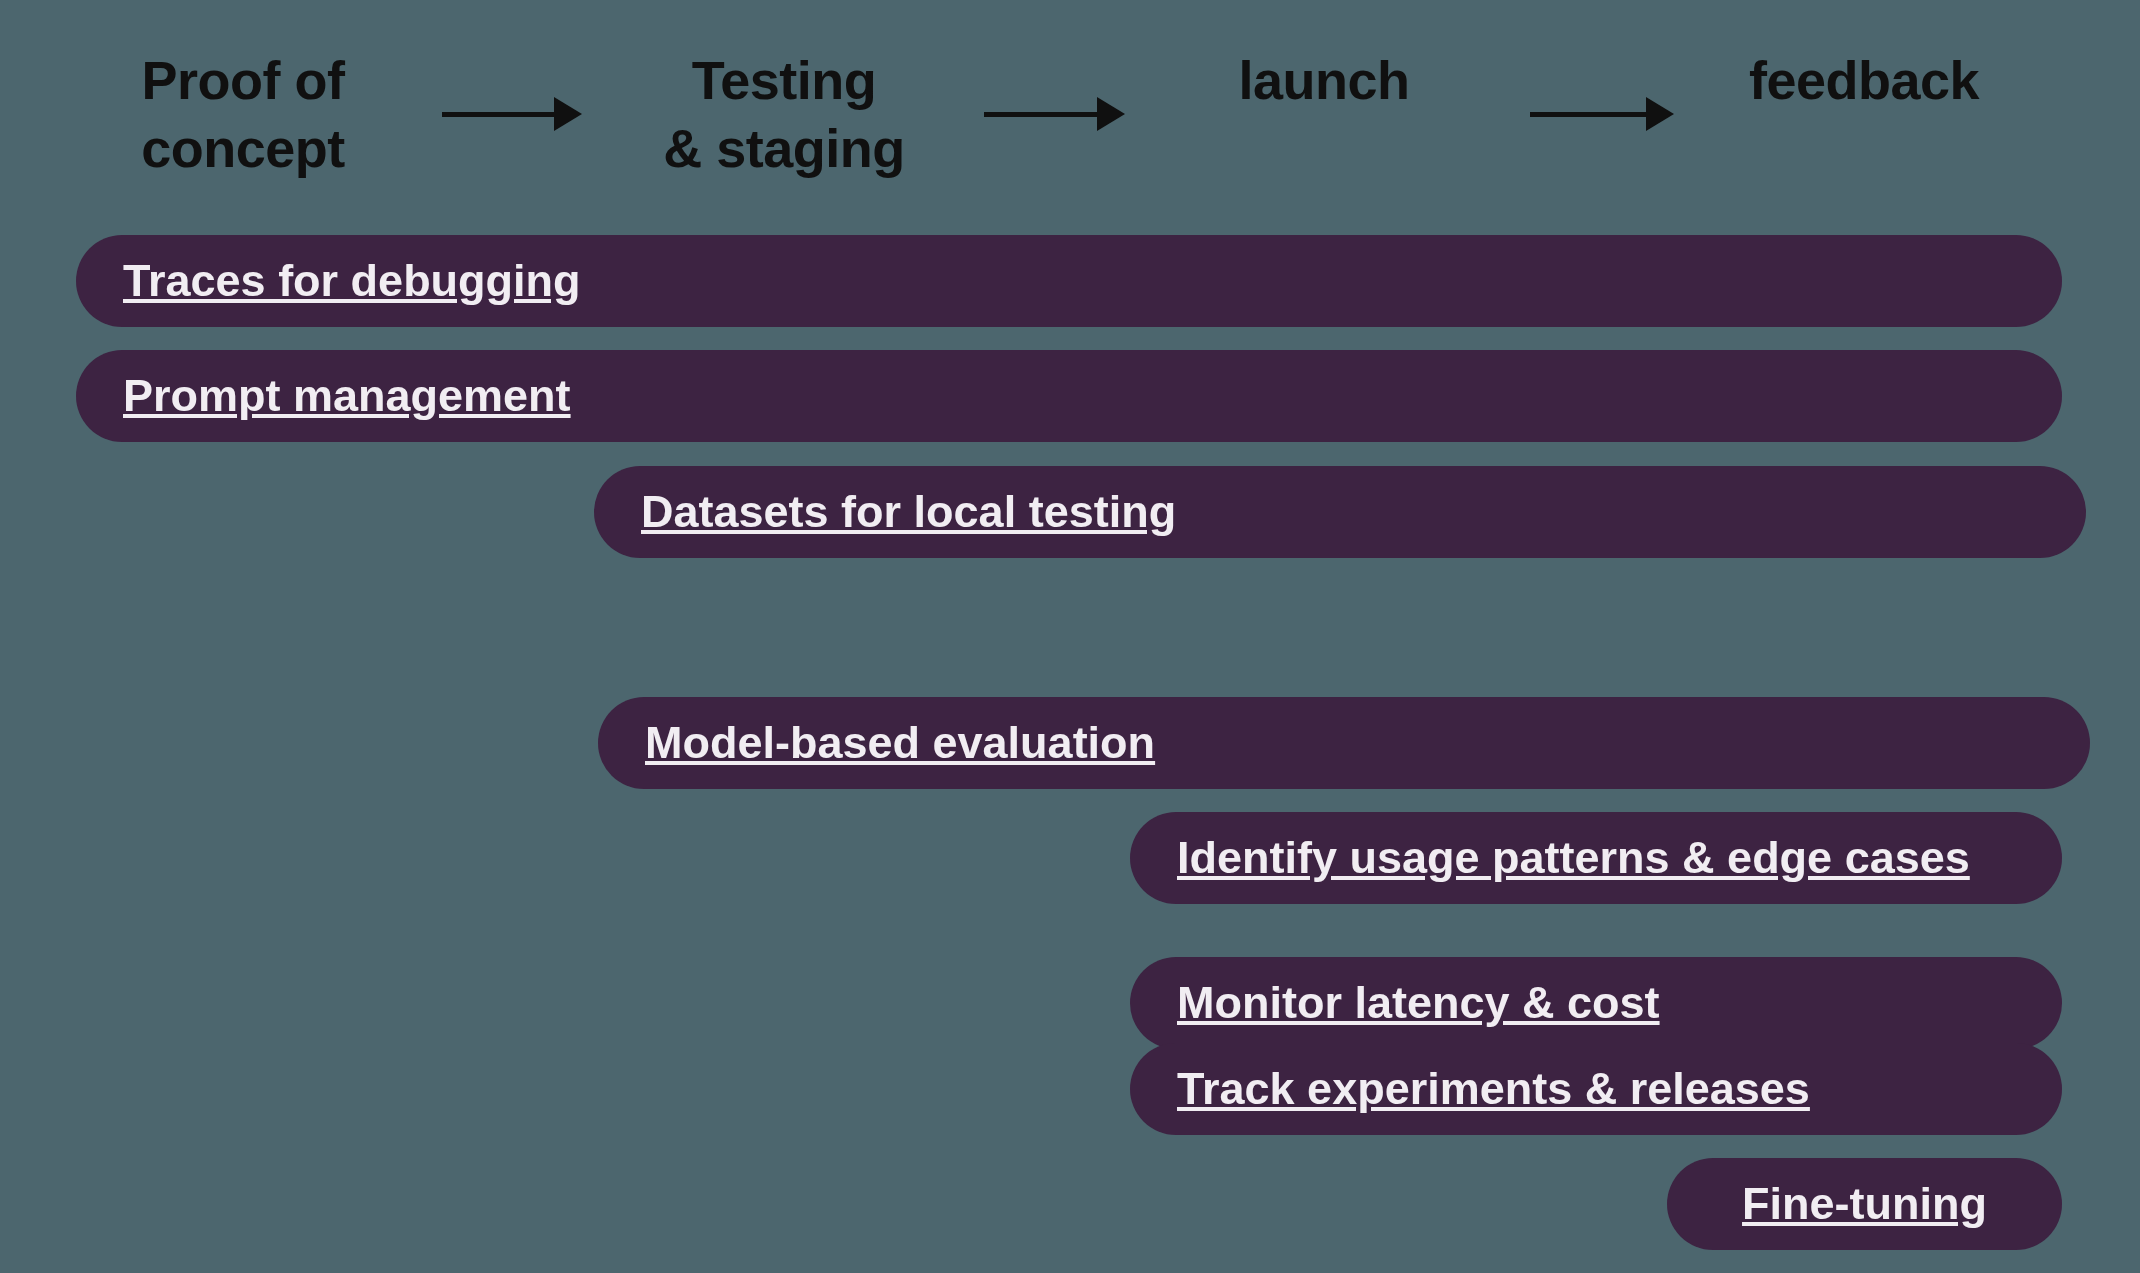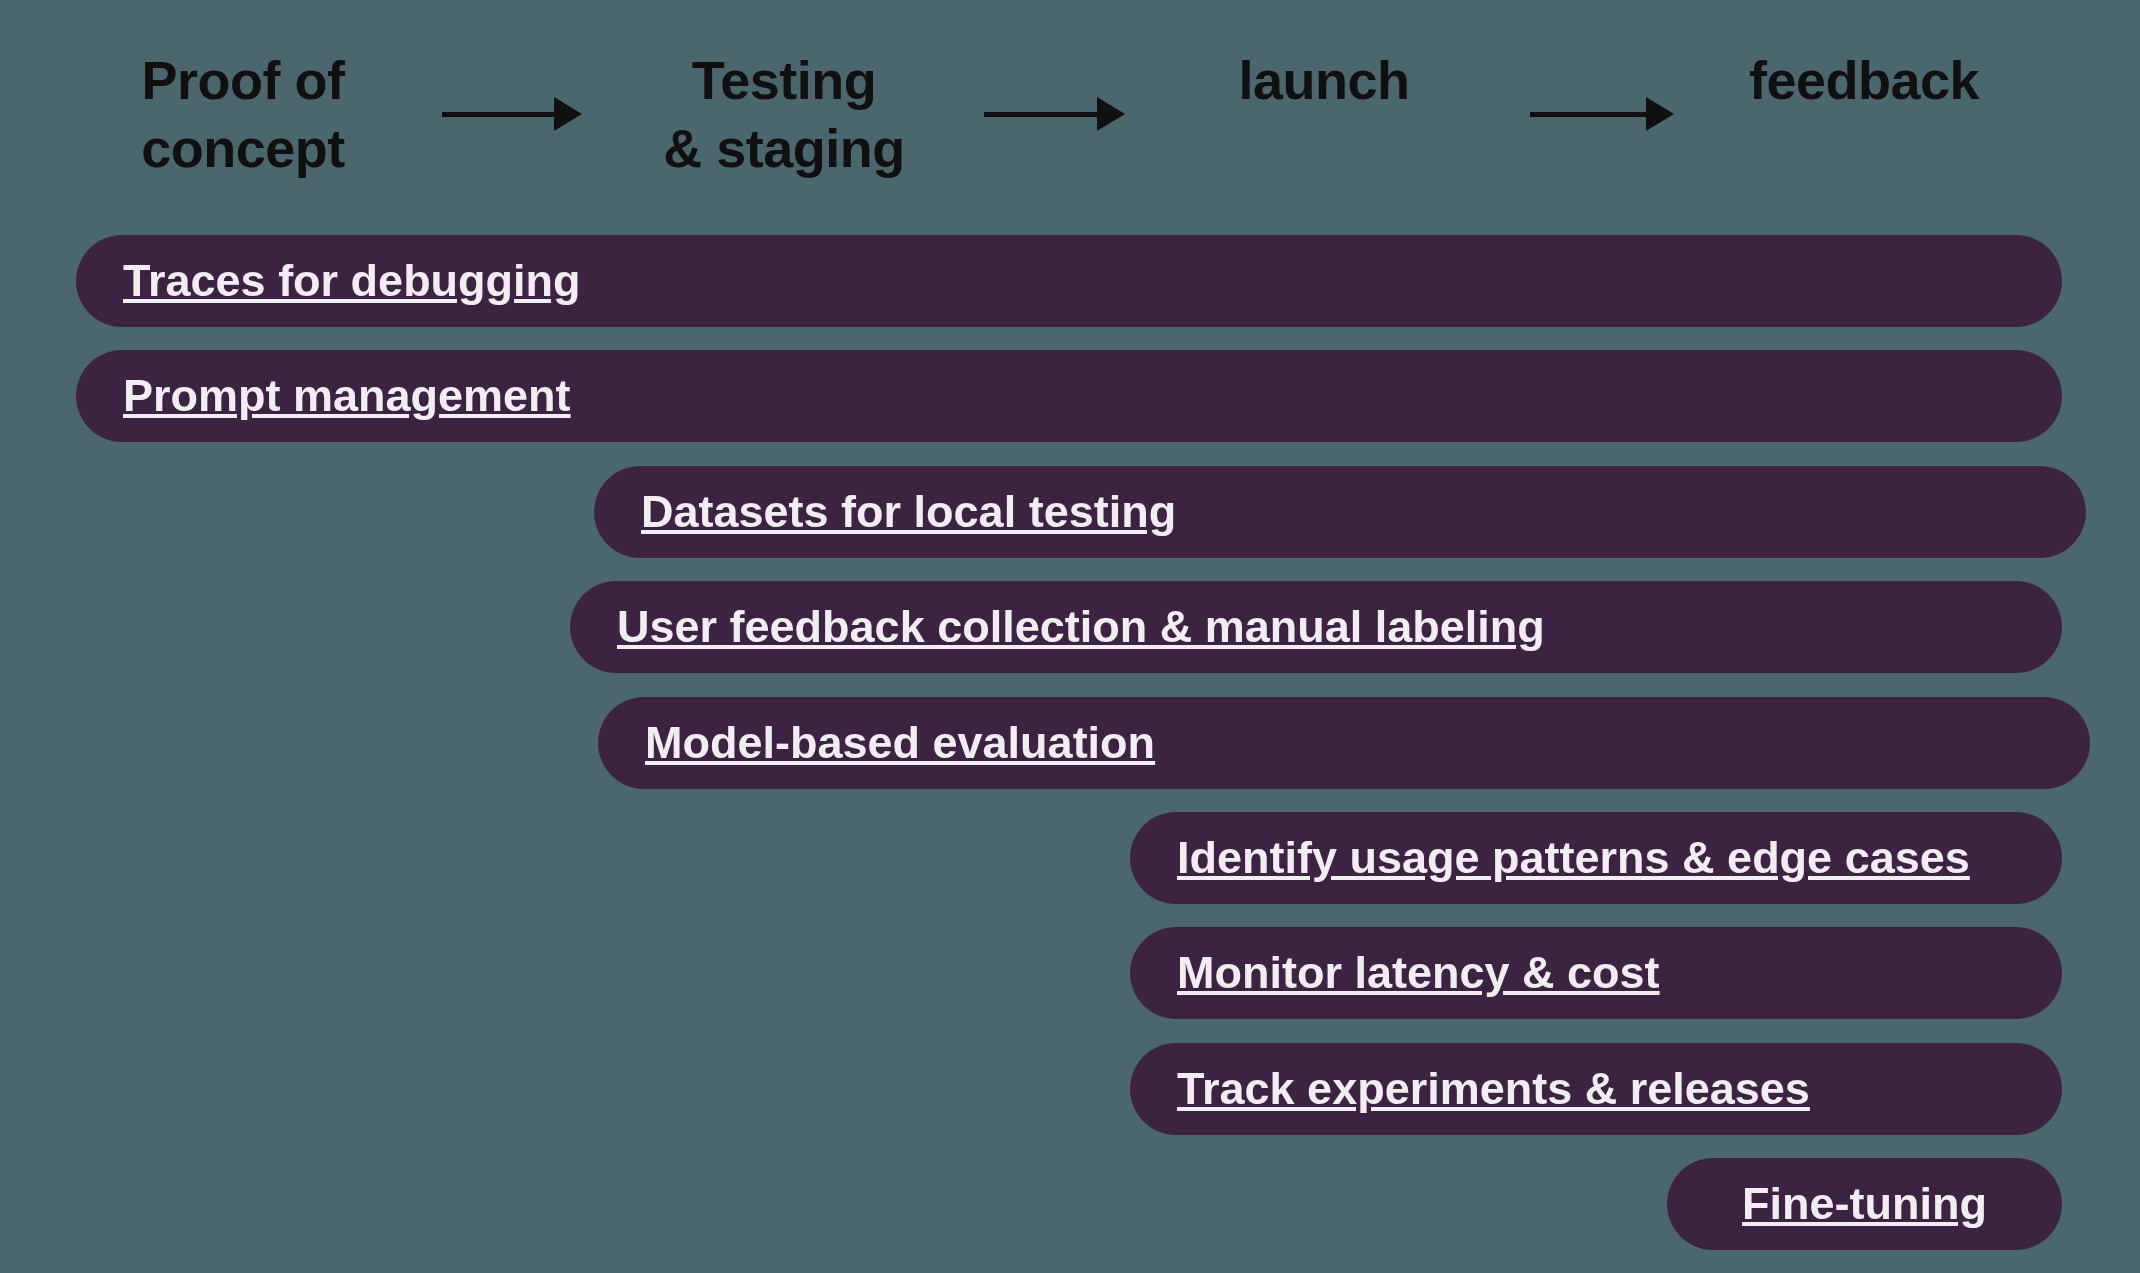--- a/index.html
+++ b/index.html
@@ -50,21 +50,21 @@
     white-space:nowrap;
     text-decoration:underline;
   }
   .bar.centered{justify-content:center;padding-left:0;}
   .b1{top:203px;left:76px;width:1986px}
   .b2{top:318px;left:76px;width:1986px}
   .b3{top:434px;left:594px;width:1492px}
   .b4{top:549px;left:570px;width:1492px}
   .b5{top:665px;left:598px;width:1492px}
   .b6{top:780px;left:1130px;width:932px}
-  .b7{top:895px;left:1130px;width:932px}
+  .b7{top:925px;left:1130px;width:932px}
   .b8{top:1011px;left:1130px;width:932px}
   .b9{top:1126px;left:1667px;width:395px}
 </style>
 </head>
 <body>
 
 <div class="canvas">
 
   <div class="stage s1">
     <div>Proof of</div>
@@ -90,20 +90,19 @@
     <div class="head"></div>
   </div>
   <div class="arrow a3">
     <div class="shaft"></div>
     <div class="head"></div>
   </div>
 
   <div class="bar b1">Traces for debugging</div>
   <div class="bar b2">Prompt management</div>
   <div class="bar b3">Datasets for local testing</div>
-  <div class="bar b4">User feedback collection &amp; manual labeling</div>
   <div class="bar b5">Model-based evaluation</div>
   <div class="bar b6">Identify usage patterns &amp; edge cases</div>
   <div class="bar b7">Monitor latency &amp; cost</div>
   <div class="bar b8">Track experiments &amp; releases</div>
   <div class="bar b9 centered">Fine-tuning</div>
 
 </div>
 
 </body></html>

